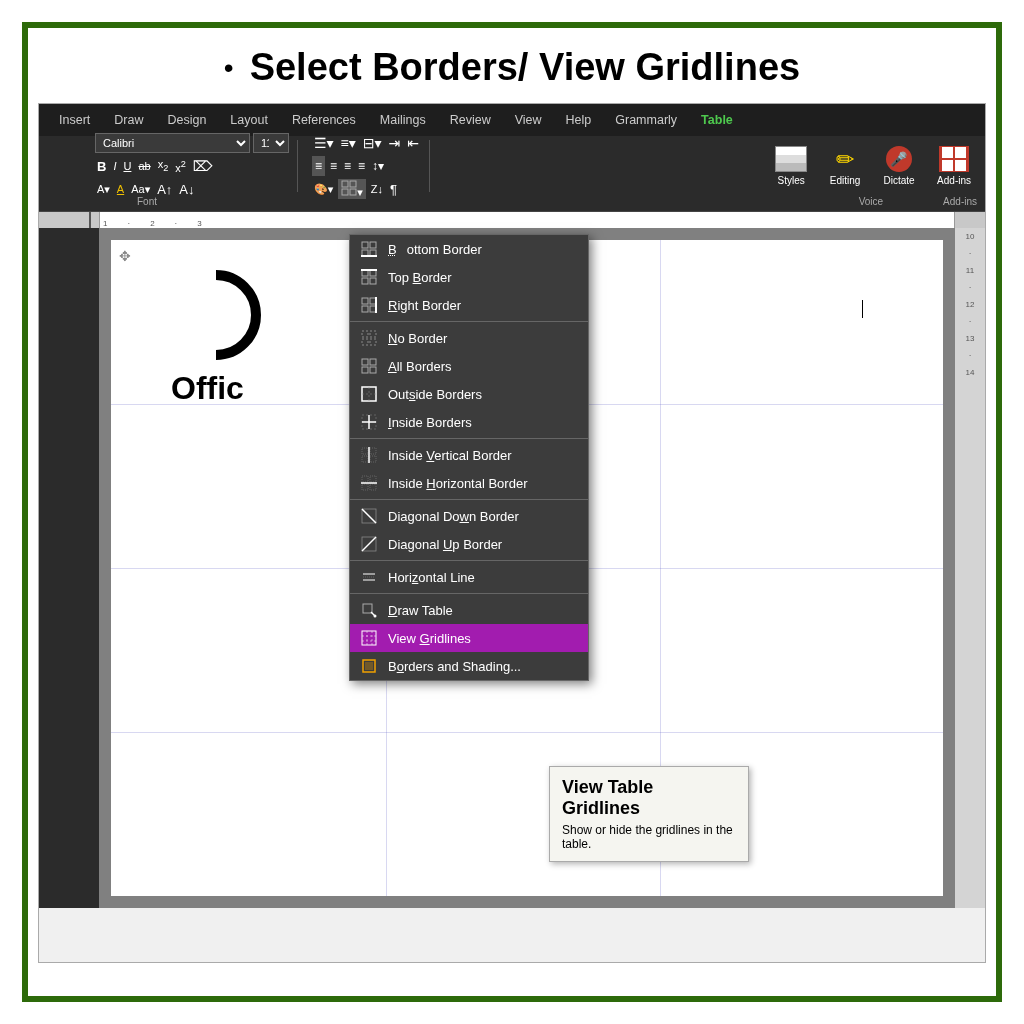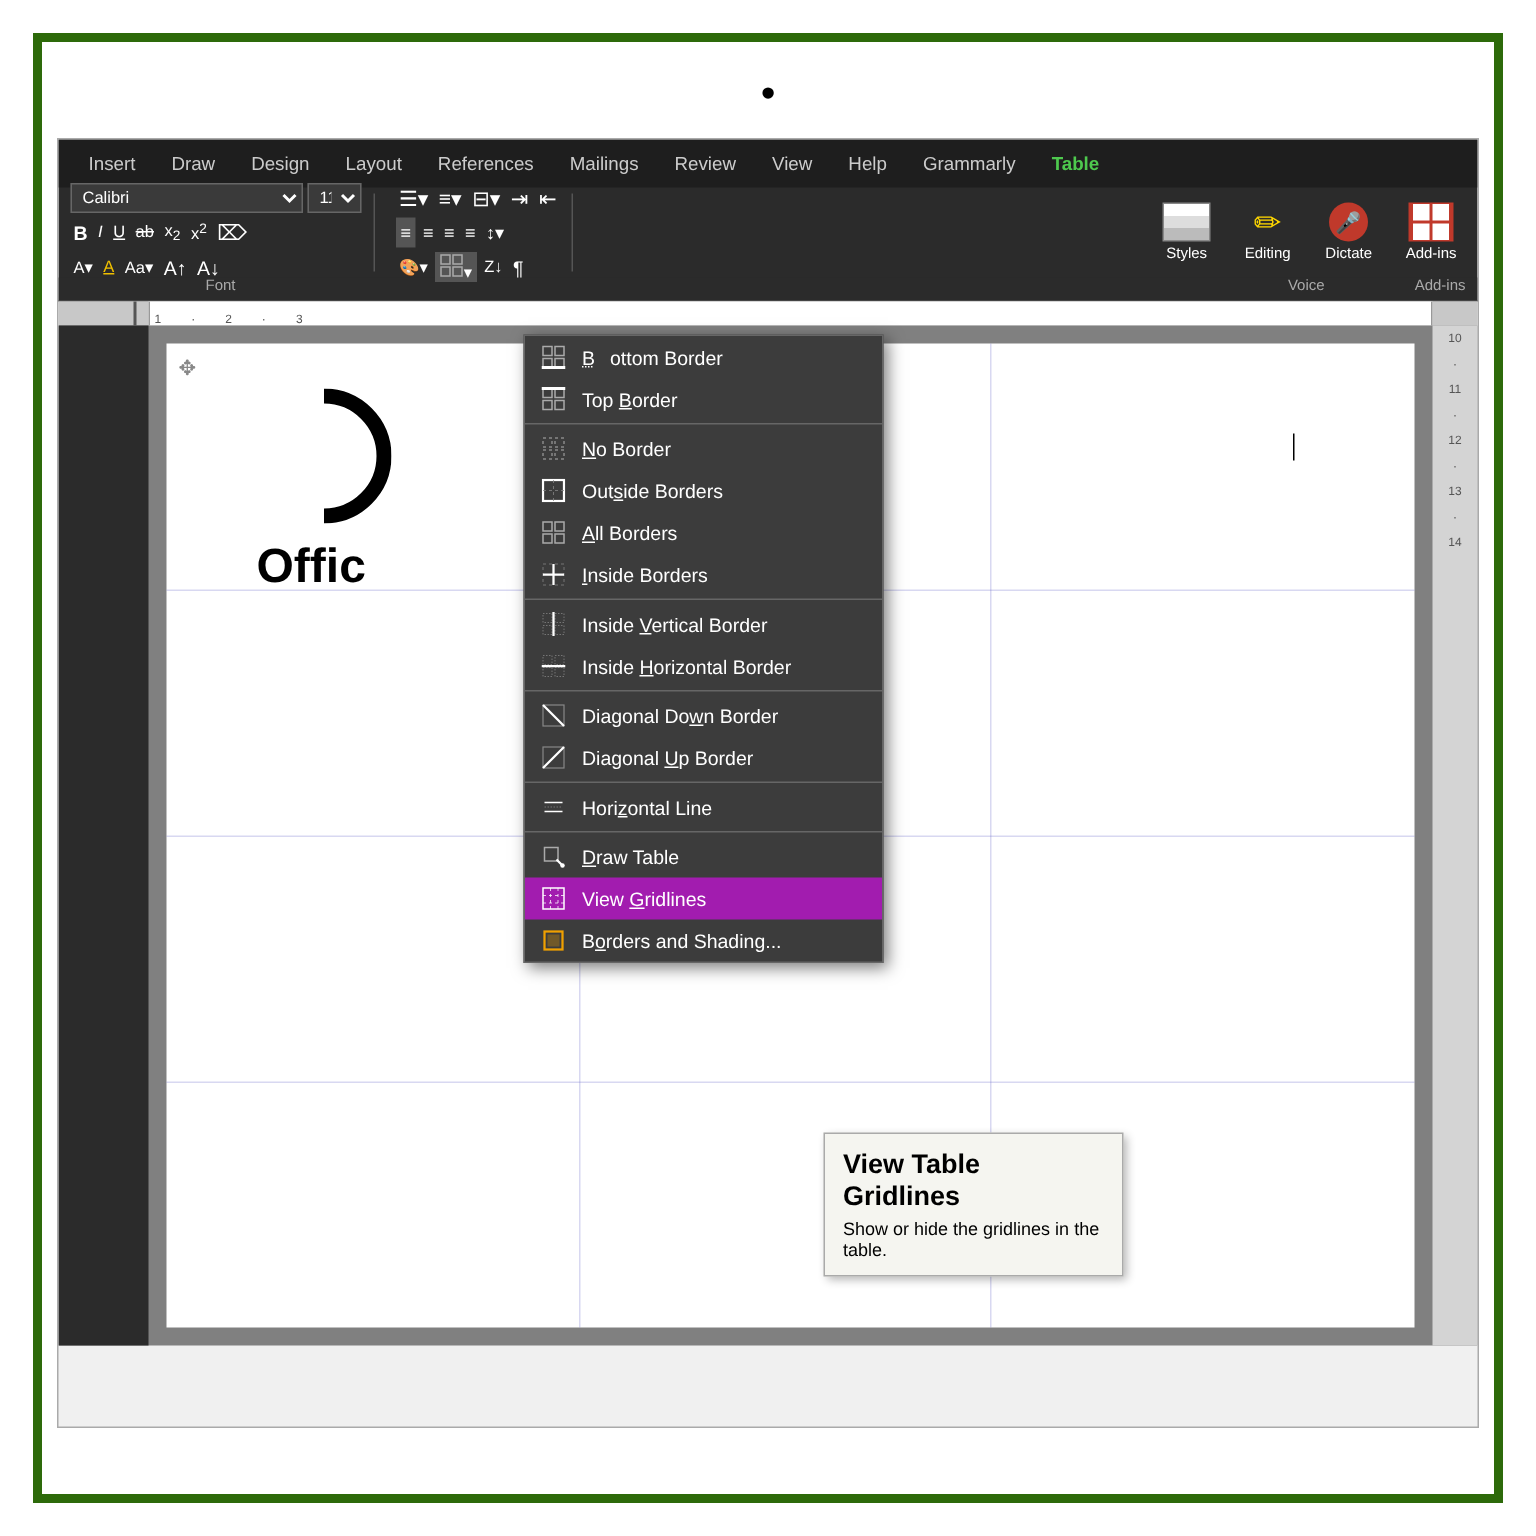--- a/index.html
+++ b/index.html
@@ -236,20 +236,21 @@
       height: 28px;
       margin-bottom: 1px;
       display: flex;
       align-items: center;
       justify-content: center;
     }
     .font-controls {
       display: flex;
       flex-direction: column;
       gap: 3px;
+      margin-left: 48px;
     }
     .font-row {
       display: flex;
       align-items: center;
       gap: 3px;
     }
     .fc-select {
       background: #3a3a3a;
       color: #fff;
       border: 1px solid #666;
@@ -282,20 +283,21 @@
       border-right: 1px solid #999;
     }
   </style>
 </head>
 <body>
 
 <div class="outer-border">
 
   <div class="title-area">
     <span class="bullet">•</span>
+    <span class="title-text">Select Borders/ View Gridlines</span>
   </div>
 
   <div class="screenshot-area">
 
     <div class="full-ribbon">
 
       <div class="ribbon-line1">
         <div class="ribbon-tab">Insert</div>
         <div class="ribbon-tab">Draw</div>
         <div class="ribbon-tab">Design</div>
@@ -488,55 +490,67 @@
             <rect x="9" y="1" width="6" height="6" stroke="#aaa" stroke-width="1" fill="none"></rect>
             <rect x="1" y="9" width="6" height="6" stroke="#aaa" stroke-width="1" fill="none"></rect>
             <rect x="9" y="9" width="6" height="6" stroke="#aaa" stroke-width="1" fill="none"></rect>
             <line x1="0" y1="1" x2="16" y2="1" stroke="#fff" stroke-width="2"></line>
           </svg>
         </span>
         <span>Top <u>B</u>order</span>
       </div>
 
 
+      <div class="menu-item">
+        <span class="menu-icon">
+          <svg viewBox="0 0 16 16" fill="none">
+            <rect x="1" y="1" width="6" height="6" stroke="#aaa" stroke-width="1" fill="none"></rect>
+            <rect x="9" y="1" width="6" height="6" stroke="#aaa" stroke-width="1" fill="none"></rect>
+            <rect x="1" y="9" width="6" height="6" stroke="#aaa" stroke-width="1" fill="none"></rect>
+            <rect x="9" y="9" width="6" height="6" stroke="#aaa" stroke-width="1" fill="none"></rect>
+            <line x1="15" y1="0" x2="15" y2="16" stroke="#fff" stroke-width="2"></line>
+          </svg>
+        </span>
+        <span><u>R</u>ight Border</span>
+      </div>
       <div class="menu-separator"></div>
 
       <div class="menu-item">
         <span class="menu-icon">
           <svg viewBox="0 0 16 16" fill="none">
             <rect x="1" y="1" width="6" height="6" stroke="#888" stroke-width="1" stroke-dasharray="2" fill="none"></rect>
             <rect x="9" y="1" width="6" height="6" stroke="#888" stroke-width="1" stroke-dasharray="2" fill="none"></rect>
             <rect x="1" y="9" width="6" height="6" stroke="#888" stroke-width="1" stroke-dasharray="2" fill="none"></rect>
             <rect x="9" y="9" width="6" height="6" stroke="#888" stroke-width="1" stroke-dasharray="2" fill="none"></rect>
           </svg>
         </span>
         <span><u>N</u>o Border</span>
       </div>
 
       <div class="menu-item">
         <span class="menu-icon">
           <svg viewBox="0 0 16 16" fill="none">
-            <rect x="1" y="1" width="14" height="14" stroke="#fff" stroke-width="1.5" fill="none"></rect>
-            <line x1="8" y1="1" x2="8" y2="15" stroke="#888" stroke-width="0.5" stroke-dasharray="2"></line>
-            <line x1="1" y1="8" x2="15" y2="8" stroke="#888" stroke-width="0.5" stroke-dasharray="2"></line>
-          </svg>
-        </span>
-        <span>Out<u>s</u>ide Borders</span>
-      </div>
-
-      <div class="menu-item">
-        <span class="menu-icon">
-          <svg viewBox="0 0 16 16" fill="none">
             <rect x="1" y="1" width="6" height="6" stroke="#aaa" stroke-width="1" fill="none"></rect>
             <rect x="9" y="1" width="6" height="6" stroke="#aaa" stroke-width="1" fill="none"></rect>
             <rect x="1" y="9" width="6" height="6" stroke="#aaa" stroke-width="1" fill="none"></rect>
             <rect x="9" y="9" width="6" height="6" stroke="#aaa" stroke-width="1" fill="none"></rect>
           </svg>
         </span>
         <span><u>A</u>ll Borders</span>
+      </div>
+
+      <div class="menu-item">
+        <span class="menu-icon">
+          <svg viewBox="0 0 16 16" fill="none">
+            <rect x="1" y="1" width="14" height="14" stroke="#fff" stroke-width="1.5" fill="none"></rect>
+            <line x1="8" y1="1" x2="8" y2="15" stroke="#888" stroke-width="0.5" stroke-dasharray="2"></line>
+            <line x1="1" y1="8" x2="15" y2="8" stroke="#888" stroke-width="0.5" stroke-dasharray="2"></line>
+          </svg>
+        </span>
+        <span>Out<u>s</u>ide Borders</span>
       </div>
 
       <div class="menu-item">
         <span class="menu-icon">
           <svg viewBox="0 0 16 16" fill="none">
             <rect x="1" y="1" width="14" height="14" stroke="#888" stroke-width="0.5" stroke-dasharray="2" fill="none"></rect>
             <line x1="8" y1="1" x2="8" y2="15" stroke="#fff" stroke-width="1.5"></line>
             <line x1="1" y1="8" x2="15" y2="8" stroke="#fff" stroke-width="1.5"></line>
           </svg>
         </span>

